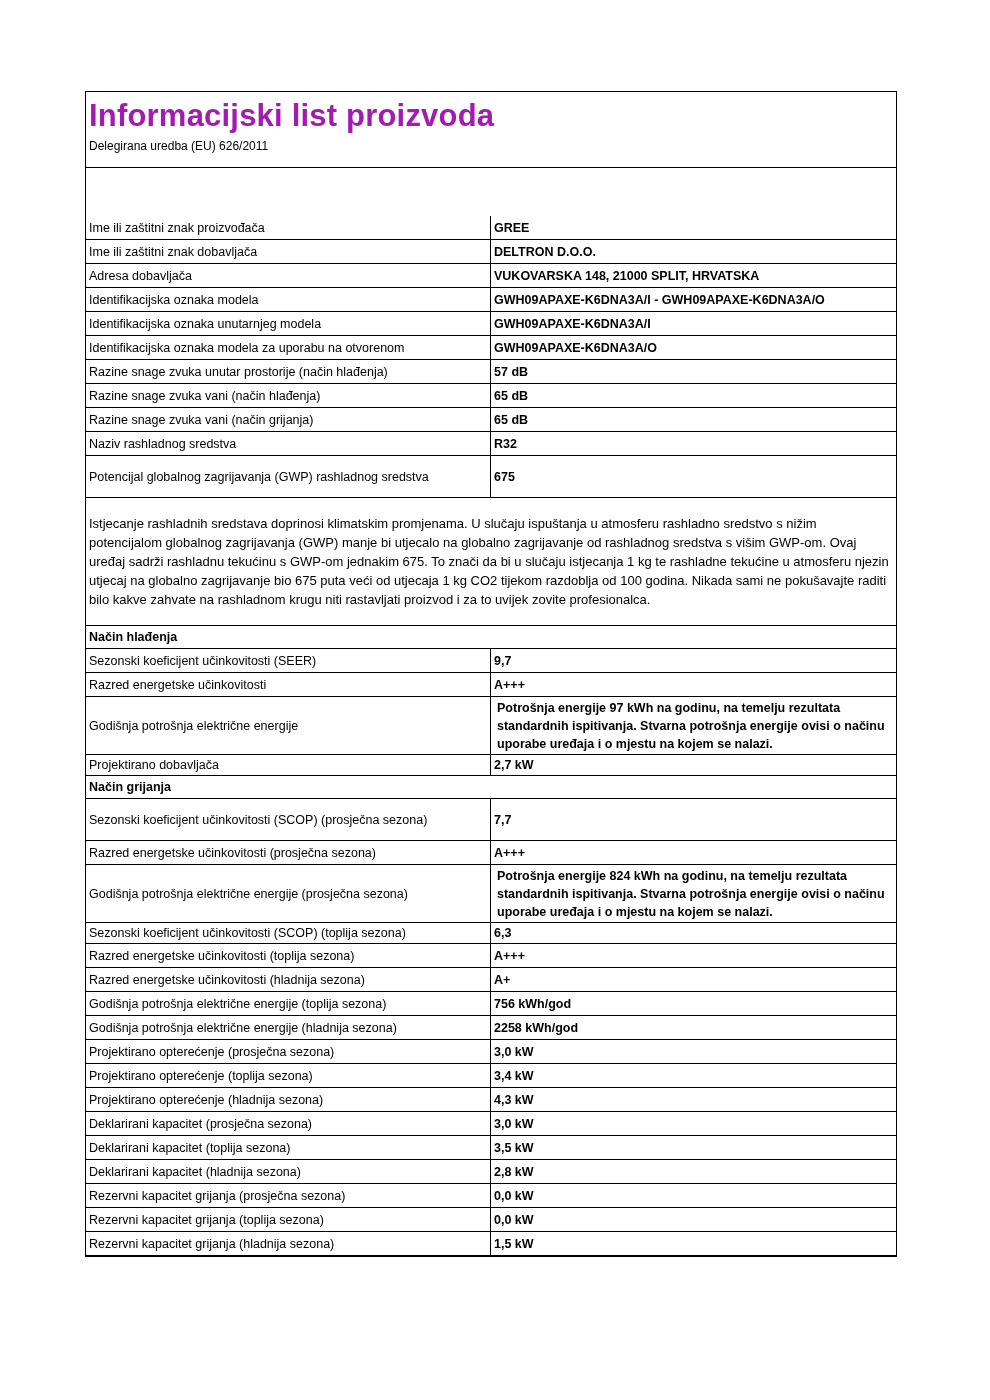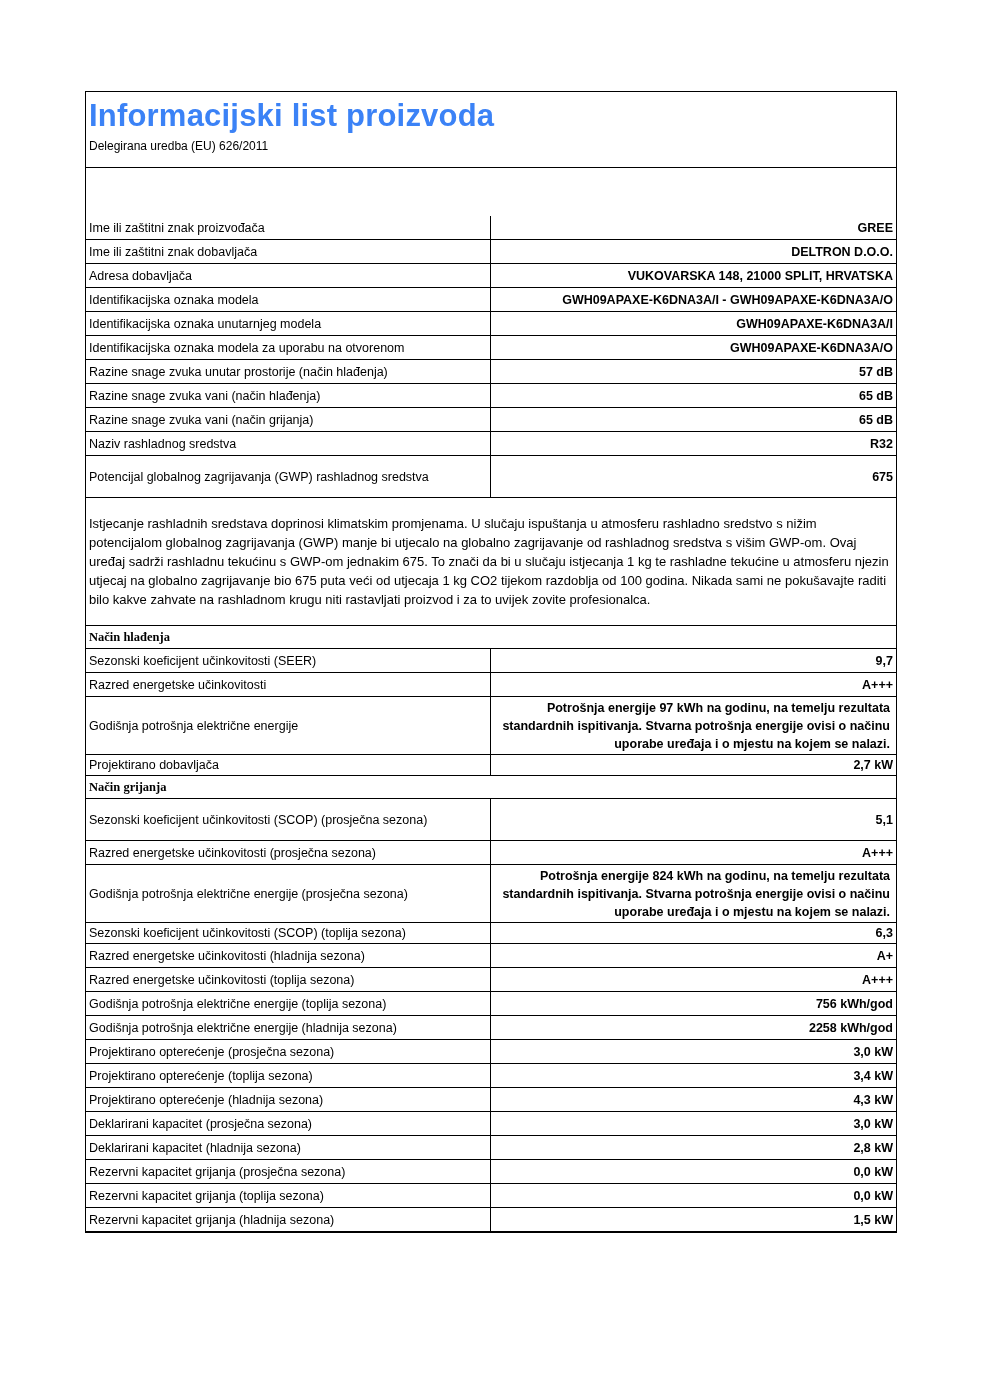--- a/index.html
+++ b/index.html
@@ -10,35 +10,35 @@
   }
   .title-block { border-bottom: 1px solid #000; padding: 4px 3px 5px 3px; height: 76px; box-sizing: border-box; }
   .title { font-size: 31px; font-weight: bold; color: #2e0a8c; letter-spacing: 0.2px; line-height: 40px; }
   .subtitle { font-size: 12px; line-height: 18px; margin-top: 1px; }
   table { border-collapse: collapse; width: 100%; table-layout: fixed; margin-top: 48px; }
   td { border: 1px solid #000; font-size: 12.5px; padding: 0 3px; vertical-align: middle; }
   table tr:first-child td { border-top: none; }
   td:first-child { border-left: none; }
   td:last-child { border-right: none; }
   td.label { width: 398px; }
-  td.value { text-align: right; font-weight: bold; }
+  td.value { text-align: left; font-weight: bold; }
   tr.r24 td { height: 23px; }
   tr.r21 td { height: 20px; }
   tr.r42 td { height: 41px; }
   tr.r57 td { height: 55px; }
-  tr.section td { font-weight: bold; height: 22px; font-family: Liberation Serif, serif; }
+  tr.section td { font-weight: bold; height: 22px; }
   tr.note td { height: 127px; font-size: 13px; line-height: 19px; padding: 0 3px; }
   .value.multi { line-height: 18px; padding: 1px 6px; }
 </style>
 </head>
 <body>
 
 <div class="sheet">
   <div class="title-block">
-    <div class="title" style="color: #3b82f6;">Informacijski list proizvoda</div>
+    <div class="title" style="color: #a21caf;">Informacijski list proizvoda</div>
     <div class="subtitle">Delegirana uredba (EU) 626/2011</div>
   </div>
 
   <table>
     <tbody>
         <tr class="r24">
       <td class="label">Ime ili zaštitni znak proizvođača</td>
       <td class="value">GREE</td>
     </tr>
     <tr class="r24">
@@ -103,41 +103,41 @@
     <tr class="r21">
       <td class="label">Projektirano dobavljača</td>
       <td class="value">2,7 kW</td>
     </tr>
 
     <tr class="section">
       <td colspan="2">Način grijanja</td>
     </tr>
     <tr class="r42">
       <td class="label">Sezonski koeficijent učinkovitosti (SCOP) (prosječna sezona)</td>
-      <td class="value">5,1</td>
+      <td class="value">7,7</td>
     </tr>
     <tr class="r24">
       <td class="label">Razred energetske učinkovitosti (prosječna sezona)</td>
       <td class="value">A+++</td>
     </tr>
     <tr class="r57">
       <td class="label">Godišnja potrošnja električne energije (prosječna sezona)</td>
       <td class="value multi">Potrošnja energije 824 kWh na godinu, na temelju rezultata standardnih ispitivanja. Stvarna potrošnja energije ovisi o načinu uporabe uređaja i o mjestu na kojem se nalazi.</td>
     </tr>
     <tr class="r21">
       <td class="label">Sezonski koeficijent učinkovitosti (SCOP) (toplija sezona)</td>
       <td class="value">6,3</td>
     </tr>
     <tr class="r24">
+      <td class="label">Razred energetske učinkovitosti (toplija sezona)</td>
+      <td class="value">A+++</td>
+    </tr>
+    <tr class="r24">
       <td class="label">Razred energetske učinkovitosti (hladnija sezona)</td>
       <td class="value">A+</td>
-    </tr>
-    <tr class="r24">
-      <td class="label">Razred energetske učinkovitosti (toplija sezona)</td>
-      <td class="value">A+++</td>
     </tr>
     <tr class="r24">
       <td class="label">Godišnja potrošnja električne energije (toplija sezona)</td>
       <td class="value">756 kWh/god</td>
     </tr>
     <tr class="r24">
       <td class="label">Godišnja potrošnja električne energije (hladnija sezona)</td>
       <td class="value">2258 kWh/god</td>
     </tr>
     <tr class="r24">
@@ -150,20 +150,24 @@
     </tr>
     <tr class="r24">
       <td class="label">Projektirano opterećenje (hladnija sezona)</td>
       <td class="value">4,3 kW</td>
     </tr>
     <tr class="r24">
       <td class="label">Deklarirani kapacitet (prosječna sezona)</td>
       <td class="value">3,0 kW</td>
     </tr>
     <tr class="r24">
+      <td class="label">Deklarirani kapacitet (toplija sezona)</td>
+      <td class="value">3,5 kW</td>
+    </tr>
+    <tr class="r24">
       <td class="label">Deklarirani kapacitet (hladnija sezona)</td>
       <td class="value">2,8 kW</td>
     </tr>
     <tr class="r24">
       <td class="label">Rezervni kapacitet grijanja (prosječna sezona)</td>
       <td class="value">0,0 kW</td>
     </tr>
     <tr class="r24">
       <td class="label">Rezervni kapacitet grijanja (toplija sezona)</td>
       <td class="value">0,0 kW</td>

